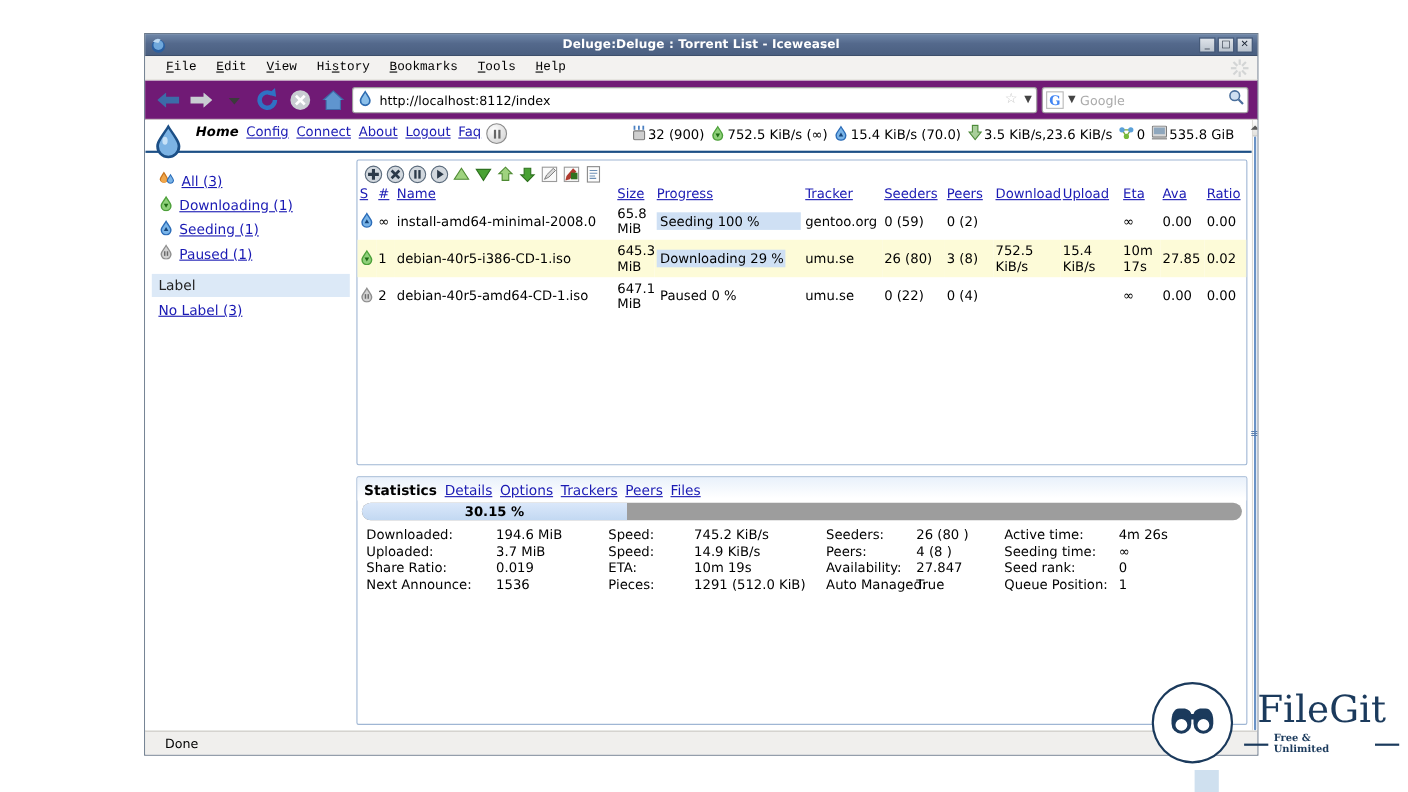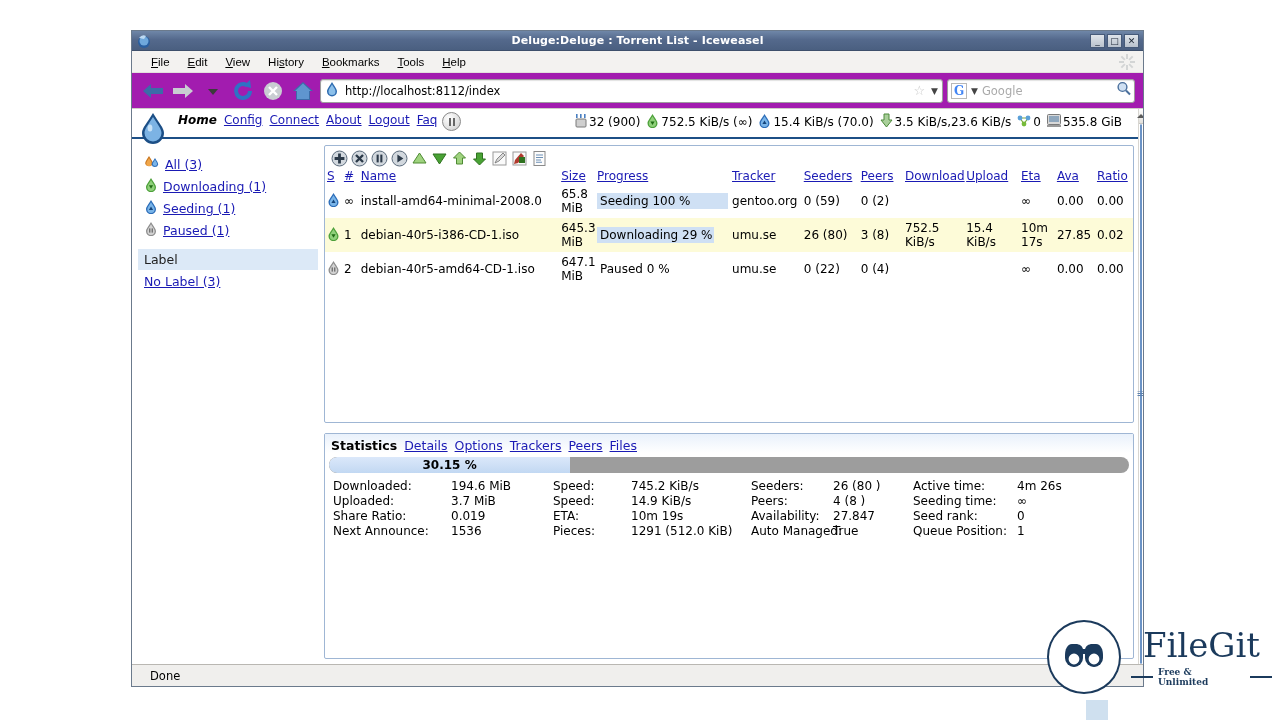--- a/index.html
+++ b/index.html
@@ -53,36 +53,36 @@
   
   .menubar {
     height: 22px; background: #f3f2f0;
     display: flex; align-items: center; gap: 0px;
     padding-left: 10px;
     border-bottom: 1px solid #e3e1dd;
     position: relative;
   }
   .menu-item {
     font-size: 11.5px; color: #000; padding: 2px 9px;
-    font-family: Liberation Sans, sans-serif;
+    font-family: Liberation Mono, monospace;
     text-align: center;
   }
   .menu-item u { text-decoration: underline; }
   .menu-throbber{
     position:absolute; right:8px; top:3px; width:16px; height:16px;
     opacity:0.35;
   }
   .menu-throbber span{
     position:absolute; width:2px;height:5px;background:#9aa0a6;left:7px;top:0;
     transform-origin: 1px 8px;
   }
 
   
   .navbar {
-    height: 36px; background:#a21caf;
+    height: 36px; background:#701a75;
     display:flex; align-items:center; gap:4px; padding: 0 8px;
     border-bottom: 1px solid #cfcdc8;
   }
   .navbtn { width: 26px; height: 26px; position: relative; flex:0 0 auto;}
   .back-arrow { display:block; position:absolute; top:6px; left:3px; width:20px;height:14px; }
   .urlbar {
     flex: 1 1 auto; height: 24px; background:#fff;
     border:1px solid #9e9e9e; border-radius: 3px;
     display:flex; align-items:center; gap:6px; padding: 0 4px;
     box-shadow: inset 0 1px 1px rgba(0,0,0,.12);

